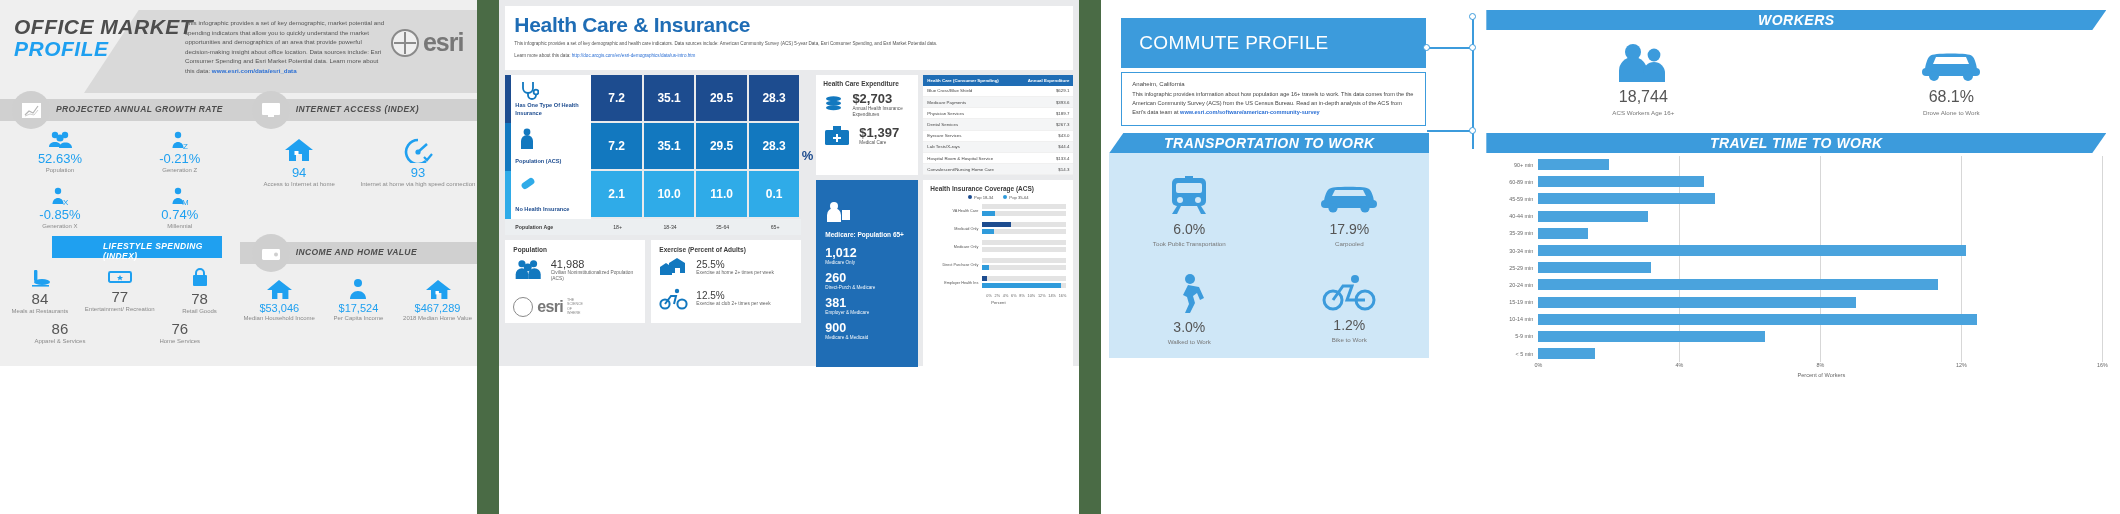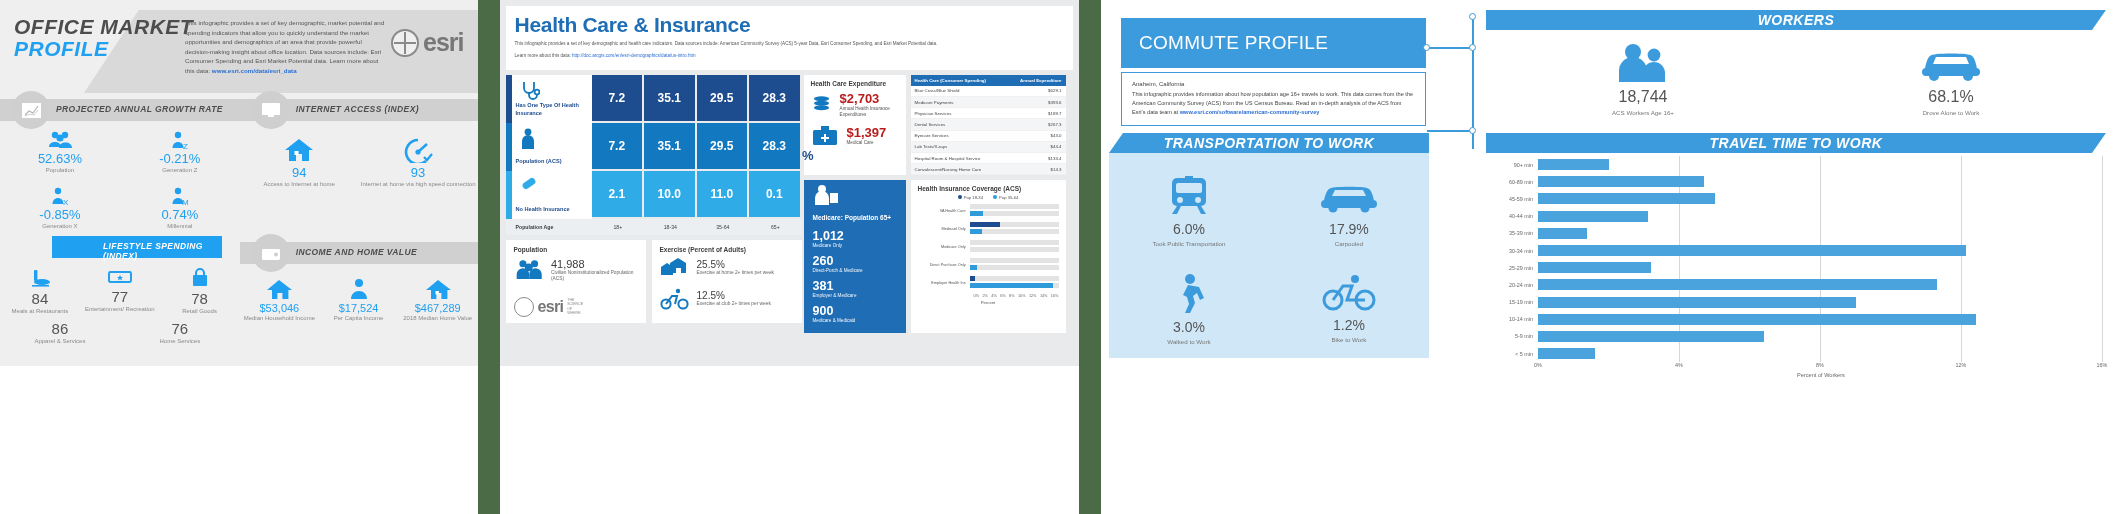--- a/index.html
+++ b/index.html
@@ -46,21 +46,21 @@
 
   
   .gap-green { width:22px; background:#4a6b45; }
   .panel2 { position:relative; width:580px; height:366px; background:#e9eaec; padding:6px; }
   .p2-hero { background:#fff; padding:7px 9px 12px; }
   .p2-title { color:#1f6db5; font-size:21px; font-weight:bold; letter-spacing:-0.3px; }
   .p2-sub { font-size:4.6px; color:#555; line-height:1.5; margin-top:4px; }
   .p2-link { font-size:4.6px; margin-top:5px; color:#555; }
   .p2-link a { color:#2b6fd4; text-decoration:none; }
 
-  .p2-body { display:flex; gap:2px; margin-top:5px; }
+  .p2-body { display:flex; gap:15px; margin-top:5px; }
   .p2-left { width:296px; }
   .p2-right { width:262px; display:flex; flex-direction:column; gap:5px; }
 
   .ins-table { background:#fff; display:flex; flex-direction:column; }
   .ins-row { display:flex; height:48px; }
   .ins-label { width:86px; position:relative; background:#fff; padding:5px 4px 0 10px; }
   .ins-stripe { position:absolute; left:0; top:0; bottom:0; width:6px; }
   .ins-label .txt { font-size:5.6px; font-weight:bold; color:#1d4c8f; line-height:1.3; position:absolute; bottom:6px; left:10px; }
   .ins-cell { flex:1; display:flex; align-items:center; justify-content:center;
      color:#fff; font-size:12px; font-weight:bold; border-right:2px solid #e9eaec; border-bottom:2px solid #e9eaec;}
@@ -72,30 +72,30 @@
   .p2-two { display:flex; gap:6px; margin-top:5px; }
   .card { background:#fff; padding:6px 8px; }
   .card-h { font-size:6.5px; font-weight:bold; color:#3c3c3c; margin-bottom:4px; }
   .card-row { display:flex; align-items:center; gap:7px; }
   .card-val { font-size:11px; color:#3c3c3c; }
   .card-cap { font-size:4.8px; color:#666; line-height:1.3; }
 
   .exp-card { background:#fff; padding:5px 7px; }
   .exp-h { font-size:6.5px; font-weight:bold; color:#3c3c3c; margin-bottom:4px; }
   .exp-item { display:flex; align-items:center; gap:8px; margin-bottom:7px; }
-  .exp-num { font-size:13px; color:#b91c1c; font-weight:bold; }
+  .exp-num { font-size:13px; color:#404040; font-weight:bold; }
   .exp-cap { font-size:4.6px; color:#555; line-height:1.3; }
 
   .spend-tbl { background:#fff; font-size:4.4px; width:100%; border-collapse:collapse; }
   .spend-tbl th { background:#1f6db5; color:#fff; font-size:4.4px; padding:3px 4px; text-align:left; font-weight:bold;}
   .spend-tbl th.r, .spend-tbl td.r { text-align:right; }
   .spend-tbl td { padding:2.6px 4px; color:#444; border-bottom:1px solid #f0f0f0;}
   .spend-tbl tr:nth-child(even) td { background:#f4f5f6; }
 
-  .medicare-box { background:#1f6db5; color:#fff; padding:4px 9px; }
+  .medicare-box { background:#1f6db5; color:#fff; padding:21px 9px; }
   .mb-h { font-size:6.5px; font-weight:bold; line-height:1.3; margin-bottom:6px;}
   .mb-num { font-size:12.5px; font-weight:bold; }
   .mb-cap { font-size:4.6px; margin-bottom:6px; opacity:.95;}
 
   .cov-card { background:#fff; padding:5px 7px; flex:1; }
   .cov-h { font-size:6.5px; font-weight:bold; color:#3c3c3c; }
   .cov-leg { display:flex; gap:10px; justify-content:center; font-size:4.2px; color:#555; margin:3px 0 4px; }
   .dot { width:4px; height:4px; border-radius:50%; display:inline-block; margin-right:2px; }
   .cov-row { display:flex; align-items:center; margin-bottom:5px; }
   .cov-lbl { width:52px; font-size:3.8px; color:#555; text-align:right; padding-right:4px; }

